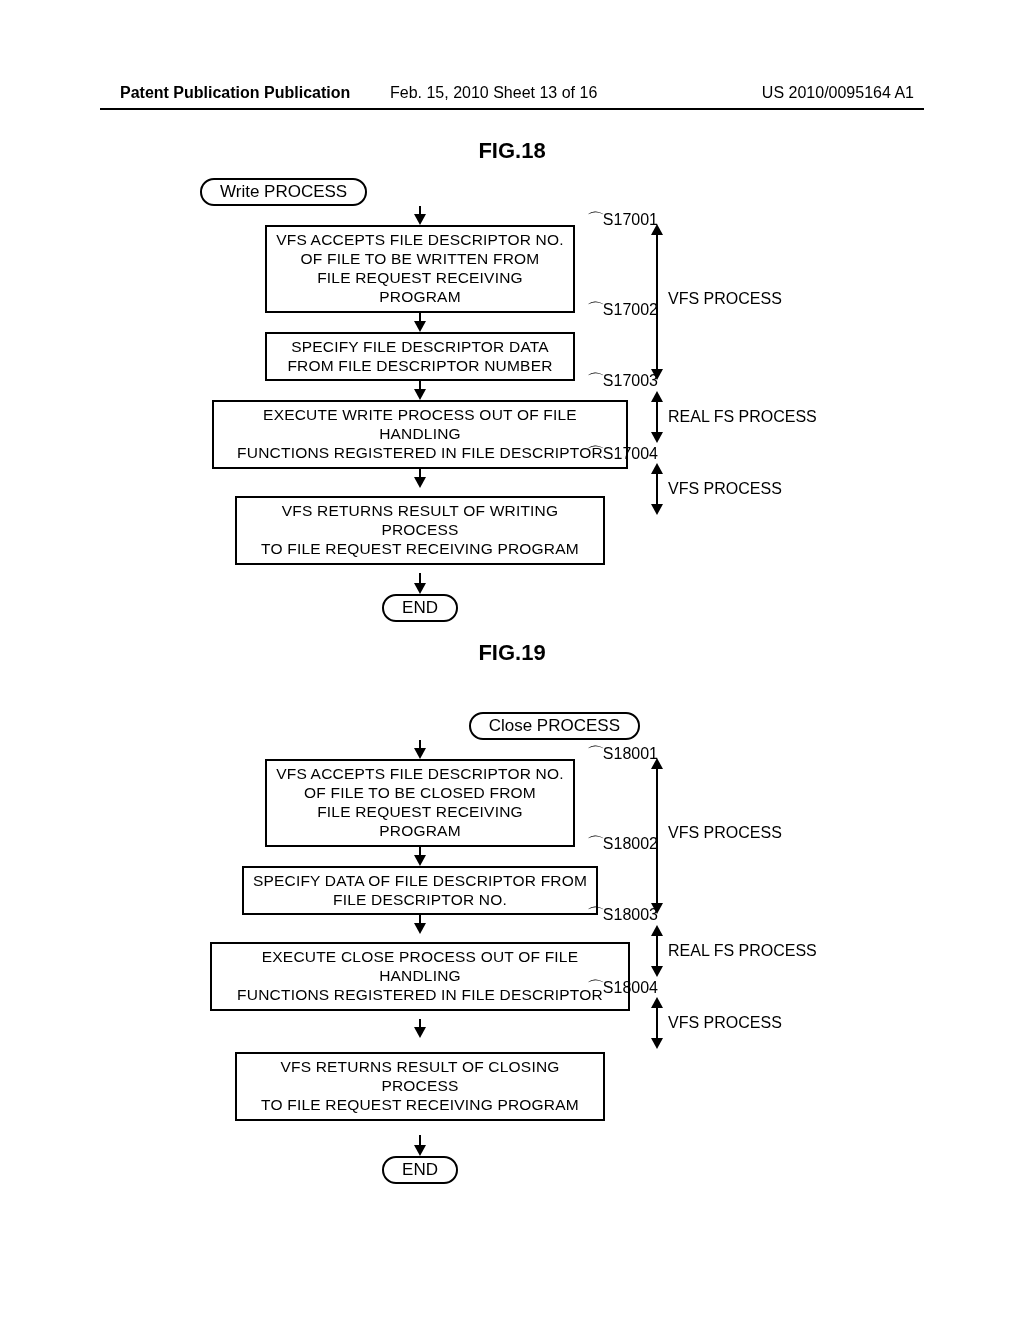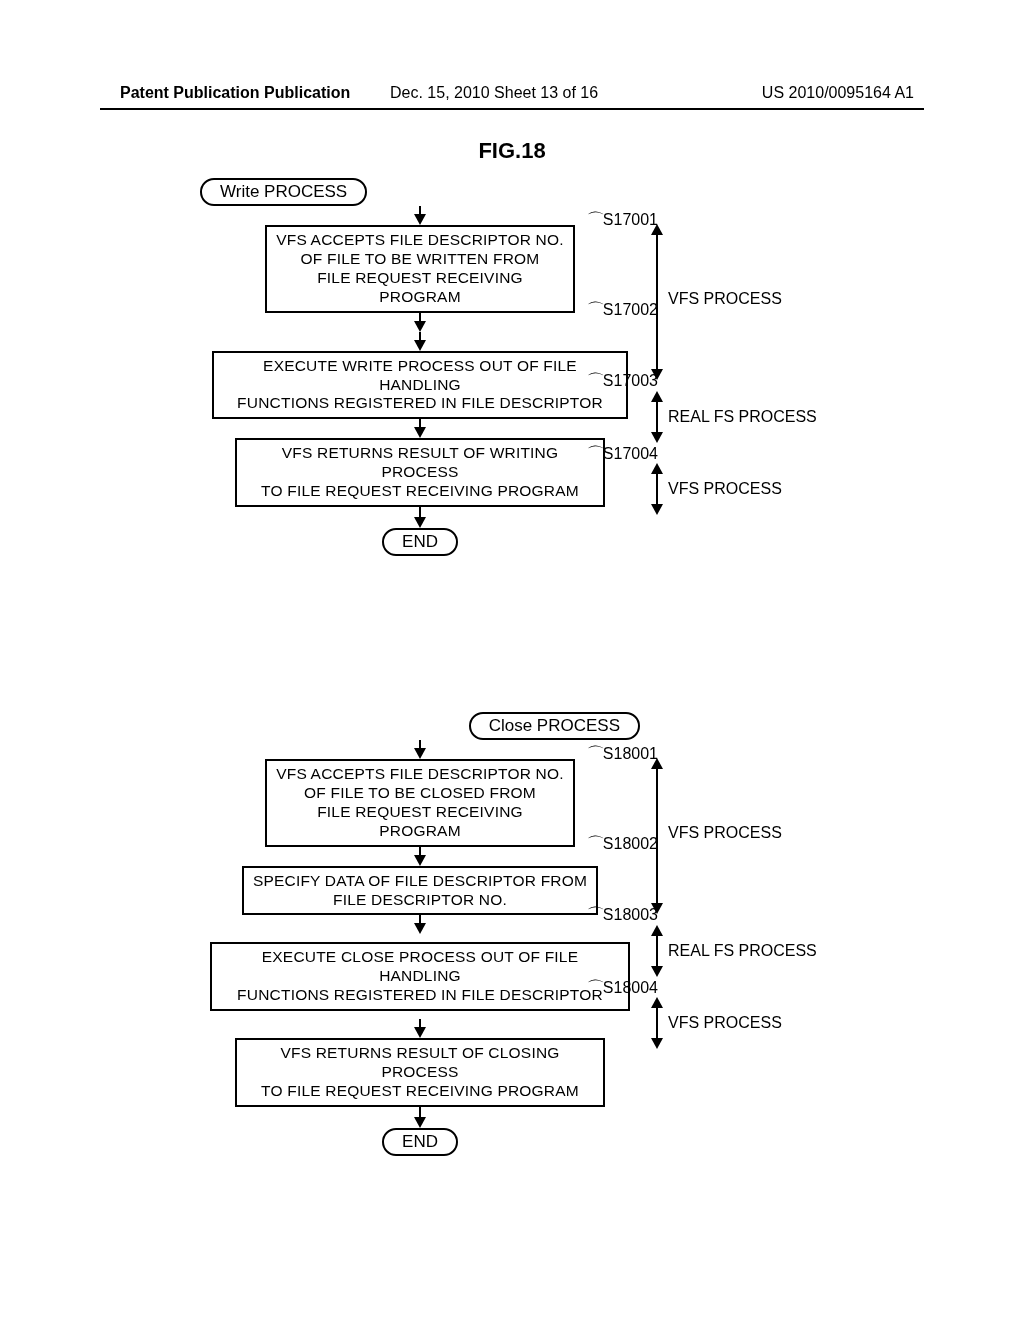--- a/index.html
+++ b/index.html
@@ -21,44 +21,45 @@
   .bracket .cap-down{position:absolute;bottom:-2px;left:-5px;width:0;height:0;border-left:6px solid transparent;border-right:6px solid transparent;border-top:11px solid #000}
   .tilde{position:absolute;font-size:18px}
 </style>
 </head>
 <body>
 
 <div class="page">
 
   <div class="header">
     <span class="left">Patent Publication Publication</span>
-    <span class="mid">Dec. 15, 2010  Sheet 13 of 16</span>
+    <span class="mid">Feb. 15, 2010  Sheet 13 of 16</span>
     <span class="right">US 2010/0095164 A1</span>
   </div>
   <div class="rule"></div>
 
   <div class="fig-title" style="position:absolute;top:138px;left:0;right:0">FIG.18</div>
 
   <div style="position:absolute;top:178px;left:200px;width:440px">
     <div style=""><span class="term">Write PROCESS</span></div>
     <div class="vline" style="height:8px"></div>
       <div class="arrow-down"></div>
     <div class="step-tag" style="right:-18px;top:33px"><span class="tilde" style="left:-16px;top:-3px">⌒</span><span>S17001</span></div>
     <div class="box" style="width:290px;margin:0 auto">VFS ACCEPTS FILE DESCRIPTOR NO.<br>OF FILE TO BE WRITTEN FROM<br>FILE REQUEST RECEIVING PROGRAM</div>
     <div class="vline" style="height:8px"></div>
       <div class="arrow-down"></div>
     <div class="step-tag" style="right:-18px;top:123px"><span class="tilde" style="left:-16px;top:-3px">⌒</span><span>S17002</span></div>
+    <div class="box" style="width:290px;margin:0 auto">SPECIFY FILE DESCRIPTOR DATA<br>FROM FILE DESCRIPTOR NUMBER</div>
     <div class="vline" style="height:8px"></div>
       <div class="arrow-down"></div>
     <div class="step-tag" style="right:-18px;top:194px"><span class="tilde" style="left:-16px;top:-3px">⌒</span><span>S17003</span></div>
     <div class="box" style="width:396px;margin:0 auto">EXECUTE WRITE PROCESS OUT OF FILE HANDLING<br>FUNCTIONS REGISTERED IN FILE DESCRIPTOR</div>
     <div class="vline" style="height:8px"></div>
       <div class="arrow-down"></div>
     <div class="step-tag" style="right:-18px;top:267px"><span class="tilde" style="left:-16px;top:-3px">⌒</span><span>S17004</span></div>
-    <div class="box" style="width:350px;margin:0 auto">VFS RETURNS RESULT OF WRITING PROCESS<br>TO FILE REQUEST RECEIVING PROGRAM</div>
+    <div class="box" style="width:350px;margin:8px auto">VFS RETURNS RESULT OF WRITING PROCESS<br>TO FILE REQUEST RECEIVING PROGRAM</div>
     <div class="vline" style="height:10px"></div>
       <div class="arrow-down"></div>
     <div style="text-align:center"><span class="term">END</span></div>
   </div>
 
   <div class="bracket" style="top:226px;left:656px;height:152px">
       <div class="cap-up"></div>
       <div class="cap-down"></div>
     </div>
   <div class="side-label" style="top:290px;left:668px">VFS PROCESS</div>
@@ -68,39 +69,40 @@
       <div class="cap-down"></div>
     </div>
   <div class="side-label" style="top:408px;left:668px">REAL FS PROCESS</div>
 
   <div class="bracket" style="top:465px;left:656px;height:48px">
       <div class="cap-up"></div>
       <div class="cap-down"></div>
     </div>
   <div class="side-label" style="top:480px;left:668px">VFS PROCESS</div>
 
+  <div class="fig-title" style="position:absolute;top:640px;left:0;right:0">FIG.19</div>
 
   <div style="position:absolute;top:712px;left:200px;width:440px">
     <div style="text-align:right"><span class="term">Close PROCESS</span></div>
     <div class="vline" style="height:8px"></div>
       <div class="arrow-down"></div>
     <div class="step-tag" style="right:-18px;top:33px"><span class="tilde" style="left:-16px;top:-3px">⌒</span><span>S18001</span></div>
     <div class="box" style="width:290px;margin:0 auto">VFS ACCEPTS FILE DESCRIPTOR NO.<br>OF FILE TO BE CLOSED FROM<br>FILE REQUEST RECEIVING PROGRAM</div>
     <div class="vline" style="height:8px"></div>
       <div class="arrow-down"></div>
     <div class="step-tag" style="right:-18px;top:123px"><span class="tilde" style="left:-16px;top:-3px">⌒</span><span>S18002</span></div>
     <div class="box" style="width:336px;margin:0 auto">SPECIFY DATA OF FILE DESCRIPTOR FROM<br>FILE DESCRIPTOR NO.</div>
     <div class="vline" style="height:8px"></div>
       <div class="arrow-down"></div>
     <div class="step-tag" style="right:-18px;top:194px"><span class="tilde" style="left:-16px;top:-3px">⌒</span><span>S18003</span></div>
     <div class="box" style="width:400px;margin:8px auto">EXECUTE CLOSE PROCESS OUT OF FILE HANDLING<br>FUNCTIONS REGISTERED IN FILE DESCRIPTOR</div>
     <div class="vline" style="height:8px"></div>
       <div class="arrow-down"></div>
     <div class="step-tag" style="right:-18px;top:267px"><span class="tilde" style="left:-16px;top:-3px">⌒</span><span>S18004</span></div>
-    <div class="box" style="width:350px;margin:0 auto">VFS RETURNS RESULT OF CLOSING PROCESS<br>TO FILE REQUEST RECEIVING PROGRAM</div>
+    <div class="box" style="width:350px;margin:14px auto">VFS RETURNS RESULT OF CLOSING PROCESS<br>TO FILE REQUEST RECEIVING PROGRAM</div>
     <div class="vline" style="height:10px"></div>
       <div class="arrow-down"></div>
     <div style="text-align:center"><span class="term">END</span></div>
   </div>
 
   <div class="bracket" style="top:760px;left:656px;height:152px">
       <div class="cap-up"></div>
       <div class="cap-down"></div>
     </div>
   <div class="side-label" style="top:824px;left:668px">VFS PROCESS</div>

